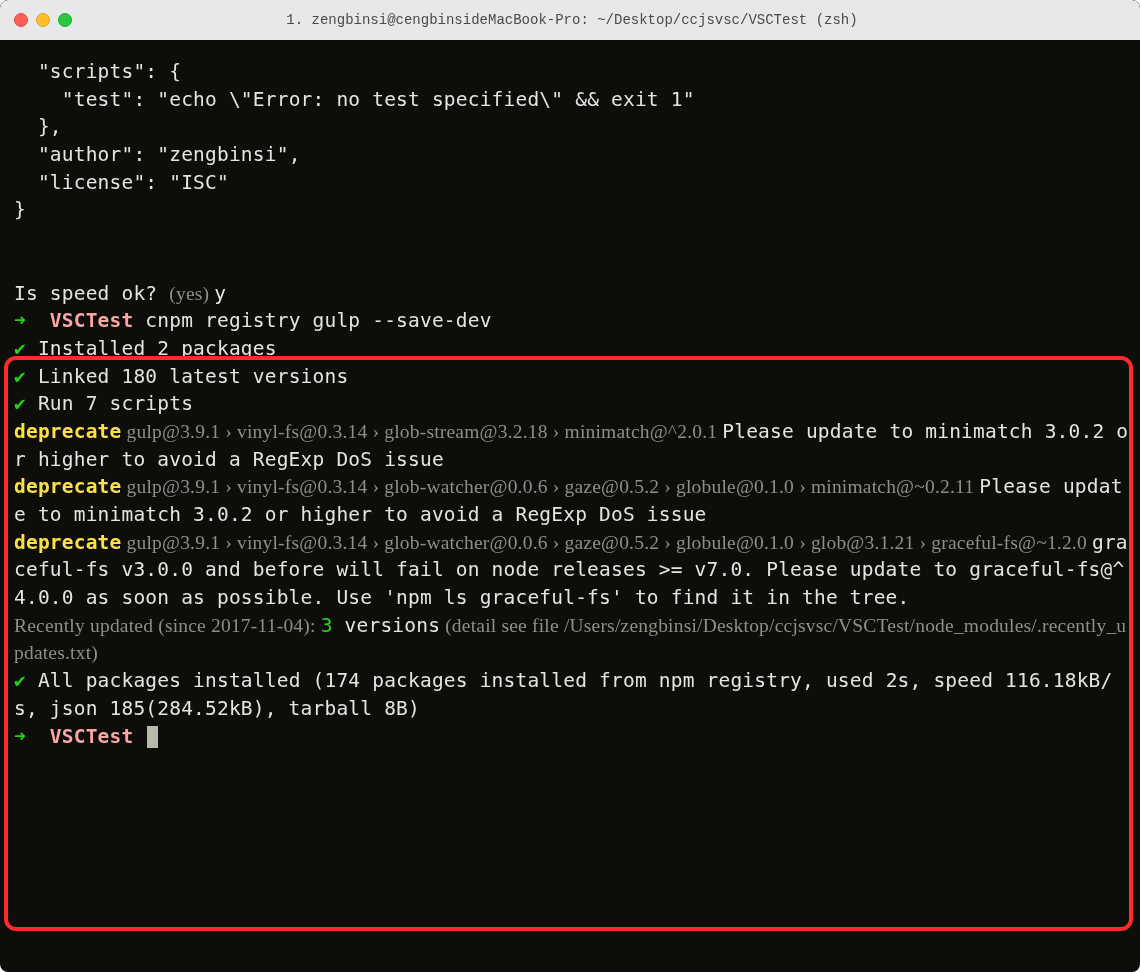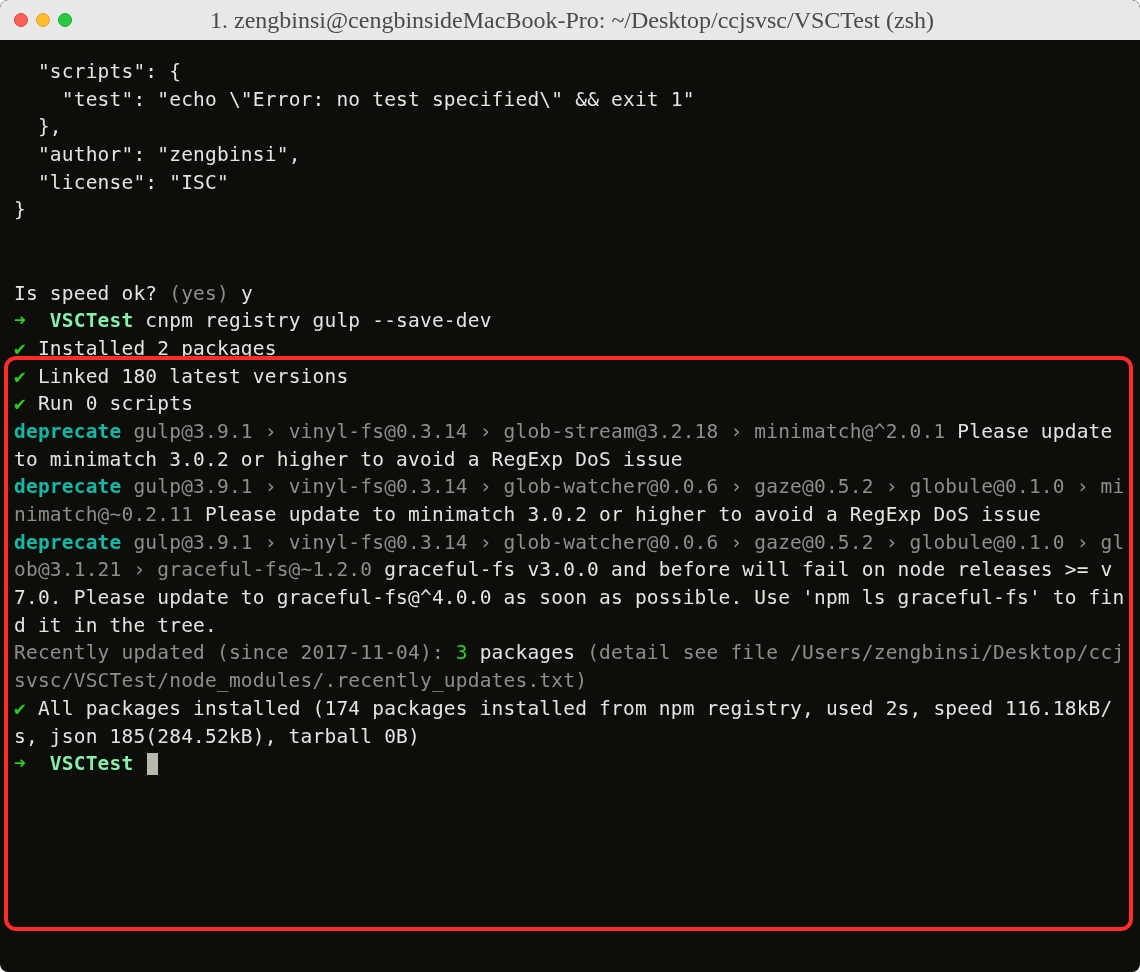--- a/index.html
+++ b/index.html
@@ -37,40 +37,40 @@
     height: 14px;
     border-radius: 50%;
   }
   .tl-close { background: #ff5f57; border: 1px solid #e2463f; }
   .tl-min { background: #ffbd2e; border: 1px solid #e0a528; }
   .tl-max { background: #28c940; border: 1px solid #1dad2c; }
   .title {
     flex: 1;
     text-align: center;
     color: #4a4a4a;
-    font-size: 24px;
-    font-family: Liberation Serif, serif;
+    font-size: 14px;
+    font-family: Liberation Mono, monospace;
     margin-left: -54px;
   }
   .terminal {
     padding: 18px 10px 10px 14px;
     color: #d0d0d0;
     font-size: 19.5px;
     line-height: 1.42;
     letter-spacing: 0.2px;
     font-family: "Menlo", "Monaco", monospace;
     white-space: pre-wrap;
     word-break: break-all;
   }
   .white { color: #e4e4e4; }
-  .dim { color: #8f8f86; }
+  .dim { color: #8f8f86; font-family: Liberation Serif, serif; }
   .green-bold { color: #28d11a; font-weight: bold; }
   .green { color: #28d11a; }
-  .cyan-bold { color: #86efac; font-weight: bold; }
-  .red-bold { color: #14b8a6; font-weight: bold; text-align: center; }
+  .cyan-bold { color: #fca5a5; font-weight: bold; }
+  .red-bold { color: #fde047; font-weight: bold; text-align: center; }
   .redbox {
     position: absolute;
     left: 4px;
     top: 356px;
     width: 1129px;
     height: 575px;
     border: 4px solid #ff2a2a;
     border-radius: 12px;
     pointer-events: none;
   }
@@ -101,22 +101,22 @@
 <span class="white">  },</span>
 <span class="white">  "author": "zengbinsi",</span>
 <span class="white">  "license": "ISC"</span>
 <span class="white">}</span>
 
 
 <span class="white">Is speed ok? </span><span class="dim">(yes) </span><span class="white">y</span>
 <span class="green-bold">➜  </span><span class="cyan-bold">VSCTest</span><span class="white"> cnpm registry gulp --save-dev</span>
 <span class="green">✔</span><span class="white"> Installed 2 packages</span>
 <span class="green">✔</span><span class="white"> Linked 180 latest versions</span>
-<span class="green">✔</span><span class="white"> Run 0 scripts</span>
+<span class="green">✔</span><span class="white"> Run 7 scripts</span>
 <span class="red-bold">deprecate</span><span class="dim"> gulp@3.9.1 › vinyl-fs@0.3.14 › glob-stream@3.2.18 › minimatch@^2.0.1 </span><span class="white">Please update to minimatch 3.0.2 or higher to avoid a RegExp DoS issue</span>
 <span class="red-bold">deprecate</span><span class="dim"> gulp@3.9.1 › vinyl-fs@0.3.14 › glob-watcher@0.0.6 › gaze@0.5.2 › globule@0.1.0 › minimatch@~0.2.11 </span><span class="white">Please update to minimatch 3.0.2 or higher to avoid a RegExp DoS issue</span>
 <span class="red-bold">deprecate</span><span class="dim"> gulp@3.9.1 › vinyl-fs@0.3.14 › glob-watcher@0.0.6 › gaze@0.5.2 › globule@0.1.0 › glob@3.1.21 › graceful-fs@~1.2.0 </span><span class="white">graceful-fs v3.0.0 and before will fail on node releases &gt;= v7.0. Please update to graceful-fs@^4.0.0 as soon as possible. Use 'npm ls graceful-fs' to find it in the tree.</span>
-<span class="dim">Recently updated (since 2017-11-04): </span><span class="green">3</span><span class="white"> packages</span><span class="dim"> (detail see file /Users/zengbinsi/Desktop/ccjsvsc/VSCTest/node_modules/.recently_updates.txt)</span>
-<span class="green">✔</span><span class="white"> All packages installed (174 packages installed from npm registry, used 2s, speed 116.18kB/s, json 185(284.52kB), tarball 0B)</span>
+<span class="dim">Recently updated (since 2017-11-04): </span><span class="green">3</span><span class="white"> versions</span><span class="dim"> (detail see file /Users/zengbinsi/Desktop/ccjsvsc/VSCTest/node_modules/.recently_updates.txt)</span>
+<span class="green">✔</span><span class="white"> All packages installed (174 packages installed from npm registry, used 2s, speed 116.18kB/s, json 185(284.52kB), tarball 8B)</span>
 <span class="green-bold">➜  </span><span class="cyan-bold">VSCTest</span> <span class="cursor"></span></div>
 
   <div class="redbox"></div>
 </div>
 
 </body></html>

